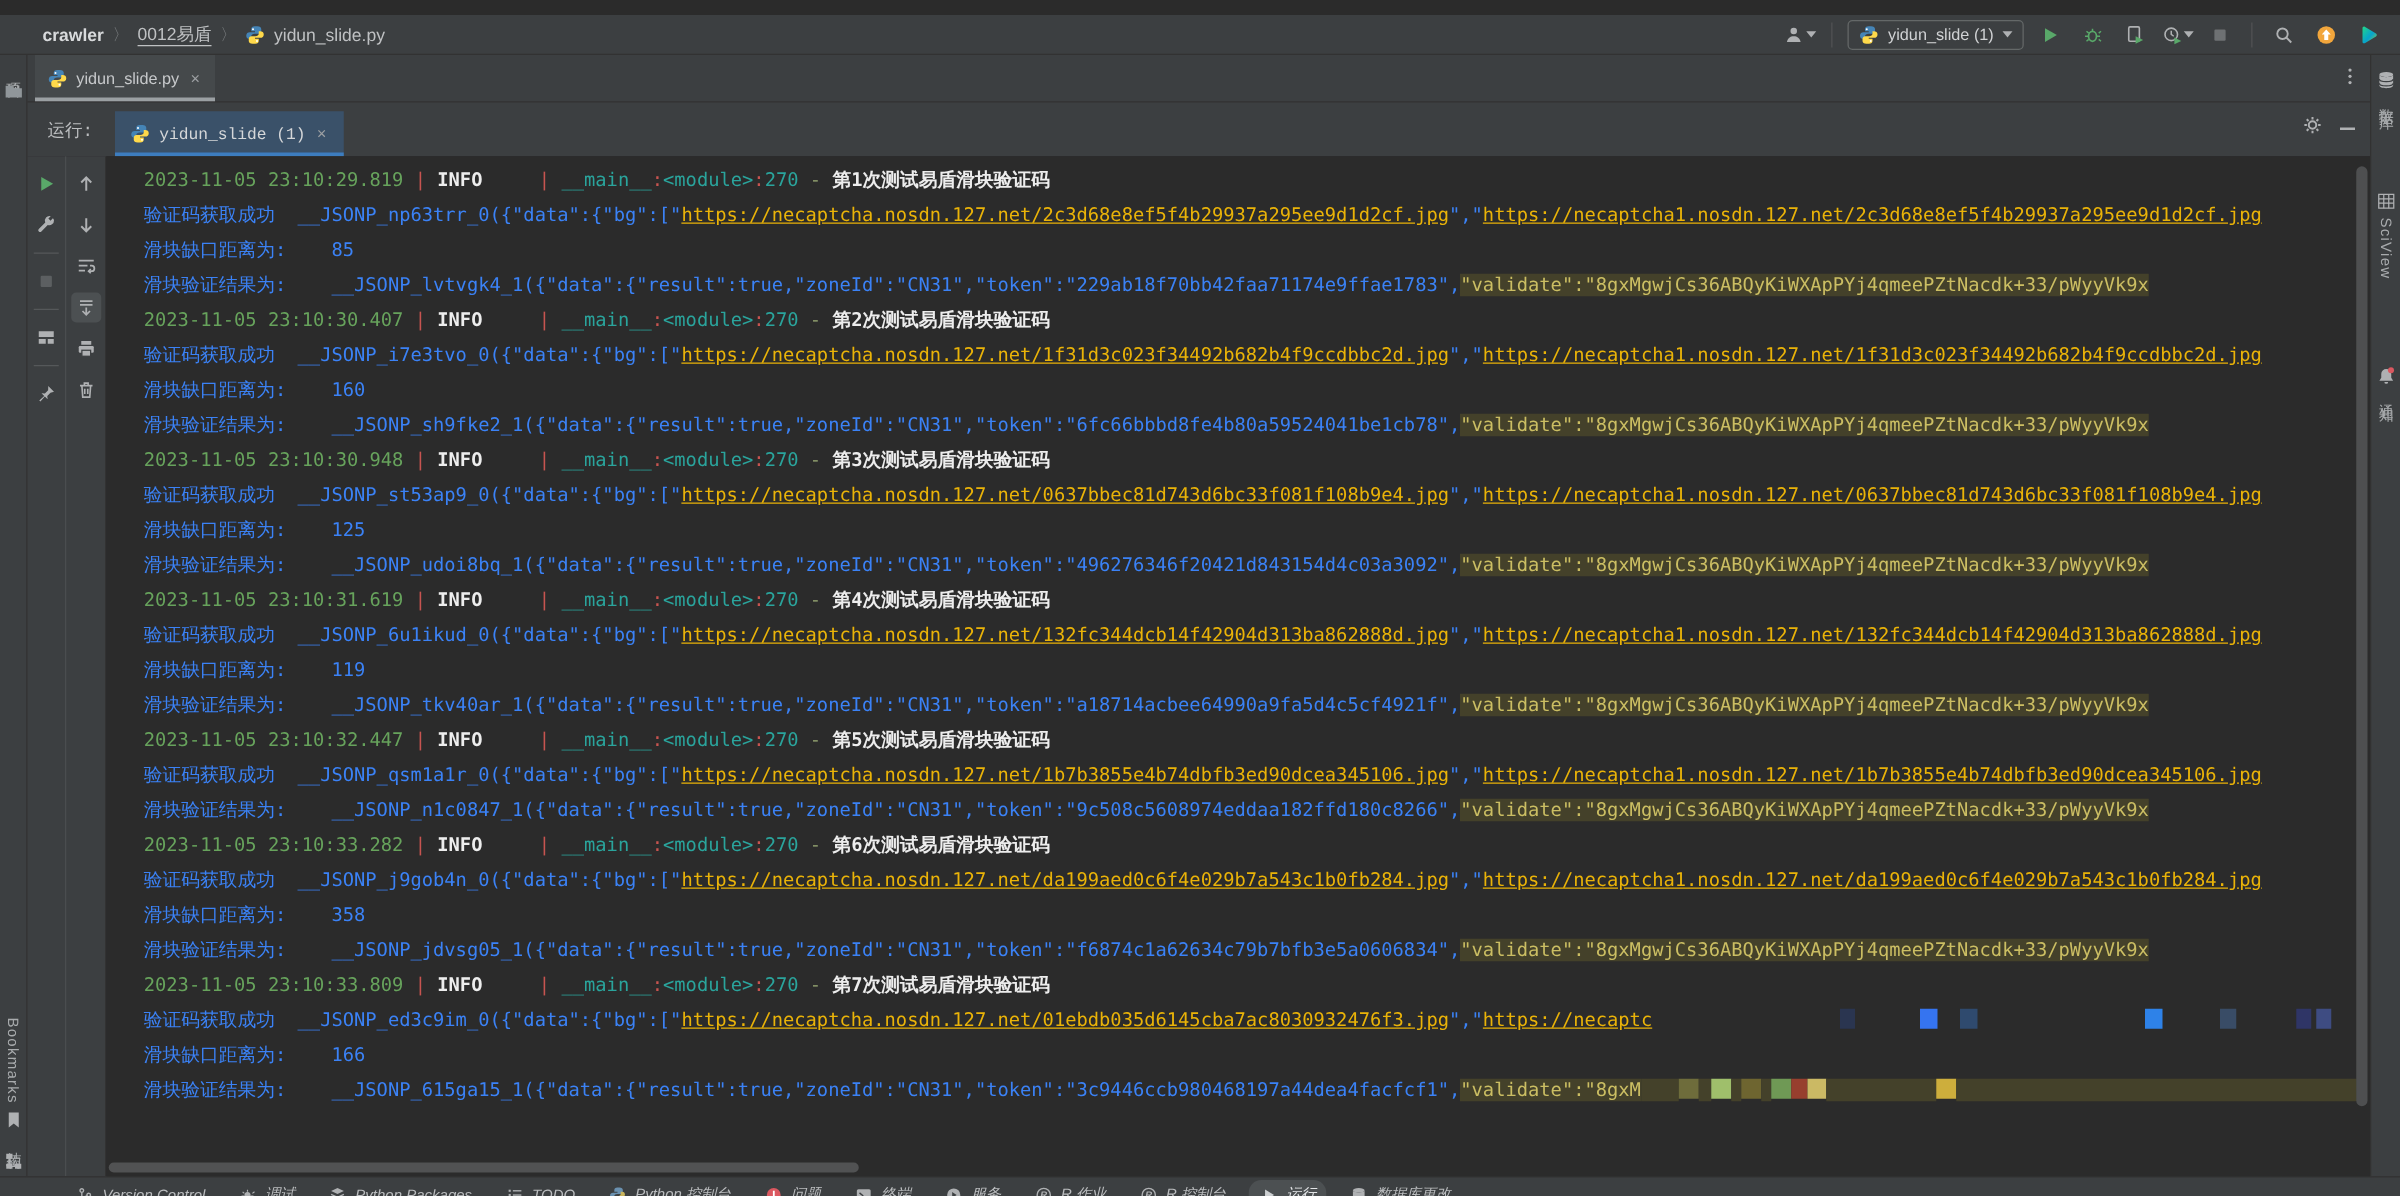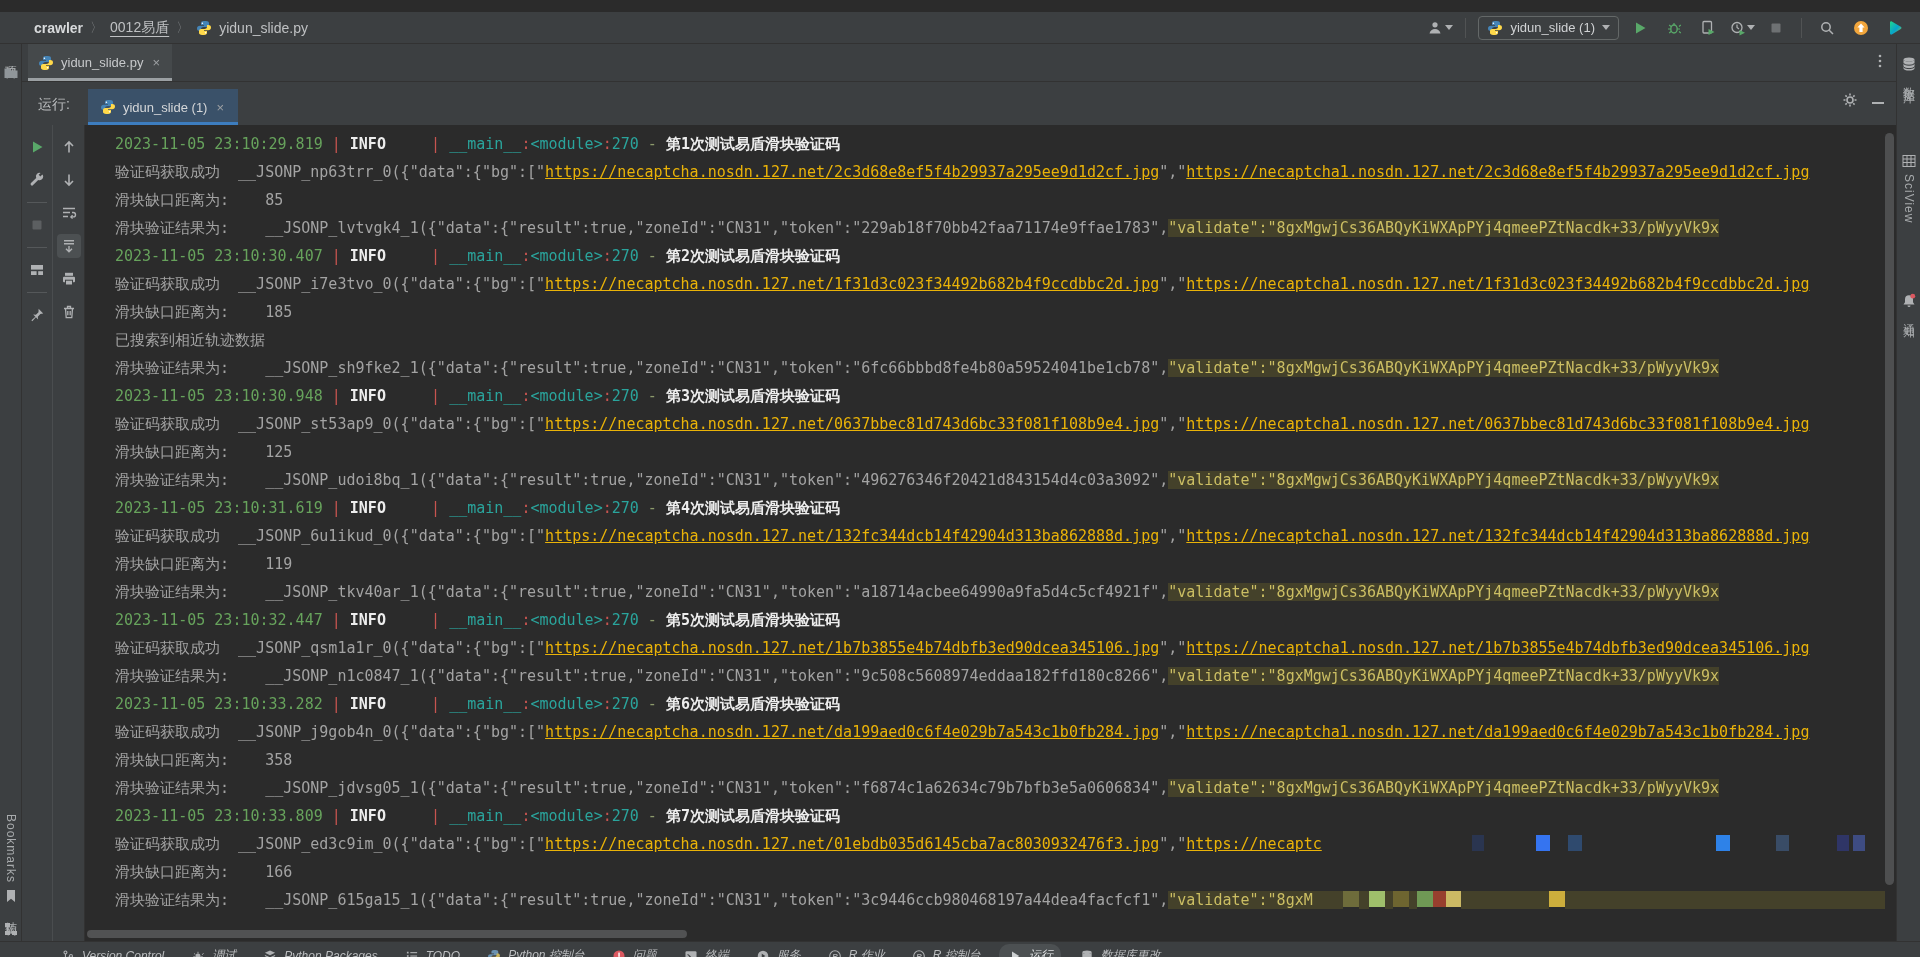--- a/index.html
+++ b/index.html
@@ -34,21 +34,21 @@
   .center { flex:1; display:flex; flex-direction:column; min-width:0; }
 
   
   .tabrow { height:38px; background:#3C3F41; border-bottom:1px solid #323232; display:flex; align-items:stretch; padding-left:6px; position:relative; flex:none; }
   .etab { display:flex; align-items:center; gap:7px; padding:0 10px; background:#45494B; position:relative; font-size:13px; color:#C7C9CB; cursor:pointer; }
   .etab::after { content:""; position:absolute; left:0; right:0; bottom:0; height:3px; background:#9BA0A3; }
   .tab-close { color:#9DA0A3; font-size:13px; padding:0 2px; cursor:pointer; }
   .tabrow-more { position:absolute; right:8px; top:9px; cursor:pointer; }
 
   
-  .runheader { height:43px; background:#3C3F41; display:flex; align-items:flex-end; position:relative; flex:none; }
+  .runheader { height:43px; background:#3C3F41; display:flex; align-items:flex-end; position:relative; flex:none;font-family:Liberation Mono, monospace; }
   .run-label { font-size:14px; color:#BBBDBF; margin:0 18px 11px 16px; }
   .rtab { height:36px; display:flex; align-items:center; gap:7px; padding:0 12px; background:#3A5169; position:relative; color:#D5D7D9; font-size:13px; cursor:pointer; }
   .rtab::after { content:""; position:absolute; left:0; right:0; bottom:0; height:3px; background:#3D7DBF; }
   .runheader-actions { position:absolute; right:12px; top:10px; display:flex; gap:14px; align-items:center; }
   .min-bar { width:12px; height:2px; background:#AFB1B3; margin-top:6px; }
 
   
   .main { flex:1; display:flex; min-height:0; }
   .gutter { width:63px; background:#3C3F41; border-right:1px solid #323232; display:flex; flex:none; }
   .gcol { width:31px; display:flex; flex-direction:column; align-items:center; padding-top:10px; gap:9px; }
@@ -60,21 +60,21 @@
   .console { flex:1; position:relative; overflow:hidden; background:#2B2B2B; padding:5px 16px 0 30px;
              font-family:"DejaVu Sans Mono","Liberation Mono",monospace; font-size:15px; }
   .cline { height:28px; line-height:28px; white-space:pre; }
   .sg-t { color:#67A35C; } 
   .sg-p { color:#C75450; } 
   .sg-l { color:#EDEDED; font-weight:bold; } 
   .sg-m { color:#2AA49C; } 
   .sg-r { color:#C75450; } 
   .sg-d { color:#8C9A6B; } 
   .sg-g { color:#EDEDED; font-weight:bold; } 
-  .sg-x { color:#a3a3a3; } 
+  .sg-x { color:#3b82f6; } 
   .sg-u { color:#eab308; text-decoration:underline; cursor:pointer; }
   .sg-h { color:#CBBE63; background:#44412A; } 
   .blk { display:inline-block; height:16px; vertical-align:middle; margin-top:-3px; }
   .gap { display:inline-block; height:16px; vertical-align:middle; }
   .hgap { display:inline-block; height:18px; vertical-align:middle; background:#44412A; margin-top:-2px; }
   .vscroll { position:absolute; top:8px; right:2px; width:9px; height:752px; background:rgba(170,173,175,.28); border-radius:5px; cursor:pointer; }
   .hscroll { position:absolute; bottom:3px; left:2px; width:600px; height:8px; background:rgba(170,173,175,.30); border-radius:4px; cursor:pointer; }
 
   
   .statusbar { height:28px; background:#3C3F41; border-top:1px solid #323232; display:flex; align-items:center; padding-left:52px; gap:10px; flex:none; font-size:12px; color:#BBBDBF;font-style:italic; }
@@ -388,22 +388,21 @@
               </div>
             </div>
         </div>
         <div class="console" id="consoleBox">
           <div class="cline"><span class="sg-t">2023-11-05 23:10:29.819 </span><span class="sg-p">| </span><span class="sg-l">INFO</span><span class="sg-x">     </span><span class="sg-p">| </span><span class="sg-m">__main__</span><span class="sg-r">:</span><span class="sg-m">&lt;module&gt;</span><span class="sg-r">:</span><span class="sg-m">270</span><span class="sg-x"> </span><span class="sg-d">-</span><span class="sg-x"> </span><span class="sg-g">第1次测试易盾滑块验证码</span></div>
             <div class="cline"><span class="sg-x">验证码获取成功  __JSONP_np63trr_0({"data":{"bg":["</span><span class="sg-u">https://necaptcha.nosdn.127.net/2c3d68e8ef5f4b29937a295ee9d1d2cf.jpg</span><span class="sg-x">","</span><span class="sg-u">https://necaptcha1.nosdn.127.net/2c3d68e8ef5f4b29937a295ee9d1d2cf.jpg</span></div>
             <div class="cline"><span class="sg-x">滑块缺口距离为:    85</span></div>
             <div class="cline"><span class="sg-x">滑块验证结果为:    __JSONP_lvtvgk4_1({"data":{"result":true,"zoneId":"CN31","token":"229ab18f70bb42faa71174e9ffae1783",</span><span class="sg-h">"validate":"8gxMgwjCs36ABQyKiWXApPYj4qmeePZtNacdk+33/pWyyVk9x</span></div>
             <div class="cline"><span class="sg-t">2023-11-05 23:10:30.407 </span><span class="sg-p">| </span><span class="sg-l">INFO</span><span class="sg-x">     </span><span class="sg-p">| </span><span class="sg-m">__main__</span><span class="sg-r">:</span><span class="sg-m">&lt;module&gt;</span><span class="sg-r">:</span><span class="sg-m">270</span><span class="sg-x"> </span><span class="sg-d">-</span><span class="sg-x"> </span><span class="sg-g">第2次测试易盾滑块验证码</span></div>
             <div class="cline"><span class="sg-x">验证码获取成功  __JSONP_i7e3tvo_0({"data":{"bg":["</span><span class="sg-u">https://necaptcha.nosdn.127.net/1f31d3c023f34492b682b4f9ccdbbc2d.jpg</span><span class="sg-x">","</span><span class="sg-u">https://necaptcha1.nosdn.127.net/1f31d3c023f34492b682b4f9ccdbbc2d.jpg</span></div>
-            <div class="cline"><span class="sg-x">滑块缺口距离为:    185</span></div>
-            <div class="cline"><span class="sg-x">已搜索到相近轨迹数据</span></div>
+            <div class="cline"><span class="sg-x">滑块缺口距离为:    160</span></div>
             <div class="cline"><span class="sg-x">滑块验证结果为:    __JSONP_sh9fke2_1({"data":{"result":true,"zoneId":"CN31","token":"6fc66bbbd8fe4b80a59524041be1cb78",</span><span class="sg-h">"validate":"8gxMgwjCs36ABQyKiWXApPYj4qmeePZtNacdk+33/pWyyVk9x</span></div>
             <div class="cline"><span class="sg-t">2023-11-05 23:10:30.948 </span><span class="sg-p">| </span><span class="sg-l">INFO</span><span class="sg-x">     </span><span class="sg-p">| </span><span class="sg-m">__main__</span><span class="sg-r">:</span><span class="sg-m">&lt;module&gt;</span><span class="sg-r">:</span><span class="sg-m">270</span><span class="sg-x"> </span><span class="sg-d">-</span><span class="sg-x"> </span><span class="sg-g">第3次测试易盾滑块验证码</span></div>
             <div class="cline"><span class="sg-x">验证码获取成功  __JSONP_st53ap9_0({"data":{"bg":["</span><span class="sg-u">https://necaptcha.nosdn.127.net/0637bbec81d743d6bc33f081f108b9e4.jpg</span><span class="sg-x">","</span><span class="sg-u">https://necaptcha1.nosdn.127.net/0637bbec81d743d6bc33f081f108b9e4.jpg</span></div>
             <div class="cline"><span class="sg-x">滑块缺口距离为:    125</span></div>
             <div class="cline"><span class="sg-x">滑块验证结果为:    __JSONP_udoi8bq_1({"data":{"result":true,"zoneId":"CN31","token":"496276346f20421d843154d4c03a3092",</span><span class="sg-h">"validate":"8gxMgwjCs36ABQyKiWXApPYj4qmeePZtNacdk+33/pWyyVk9x</span></div>
             <div class="cline"><span class="sg-t">2023-11-05 23:10:31.619 </span><span class="sg-p">| </span><span class="sg-l">INFO</span><span class="sg-x">     </span><span class="sg-p">| </span><span class="sg-m">__main__</span><span class="sg-r">:</span><span class="sg-m">&lt;module&gt;</span><span class="sg-r">:</span><span class="sg-m">270</span><span class="sg-x"> </span><span class="sg-d">-</span><span class="sg-x"> </span><span class="sg-g">第4次测试易盾滑块验证码</span></div>
             <div class="cline"><span class="sg-x">验证码获取成功  __JSONP_6u1ikud_0({"data":{"bg":["</span><span class="sg-u">https://necaptcha.nosdn.127.net/132fc344dcb14f42904d313ba862888d.jpg</span><span class="sg-x">","</span><span class="sg-u">https://necaptcha1.nosdn.127.net/132fc344dcb14f42904d313ba862888d.jpg</span></div>
             <div class="cline"><span class="sg-x">滑块缺口距离为:    119</span></div>
             <div class="cline"><span class="sg-x">滑块验证结果为:    __JSONP_tkv40ar_1({"data":{"result":true,"zoneId":"CN31","token":"a18714acbee64990a9fa5d4c5cf4921f",</span><span class="sg-h">"validate":"8gxMgwjCs36ABQyKiWXApPYj4qmeePZtNacdk+33/pWyyVk9x</span></div>
             <div class="cline"><span class="sg-t">2023-11-05 23:10:32.447 </span><span class="sg-p">| </span><span class="sg-l">INFO</span><span class="sg-x">     </span><span class="sg-p">| </span><span class="sg-m">__main__</span><span class="sg-r">:</span><span class="sg-m">&lt;module&gt;</span><span class="sg-r">:</span><span class="sg-m">270</span><span class="sg-x"> </span><span class="sg-d">-</span><span class="sg-x"> </span><span class="sg-g">第5次测试易盾滑块验证码</span></div>

